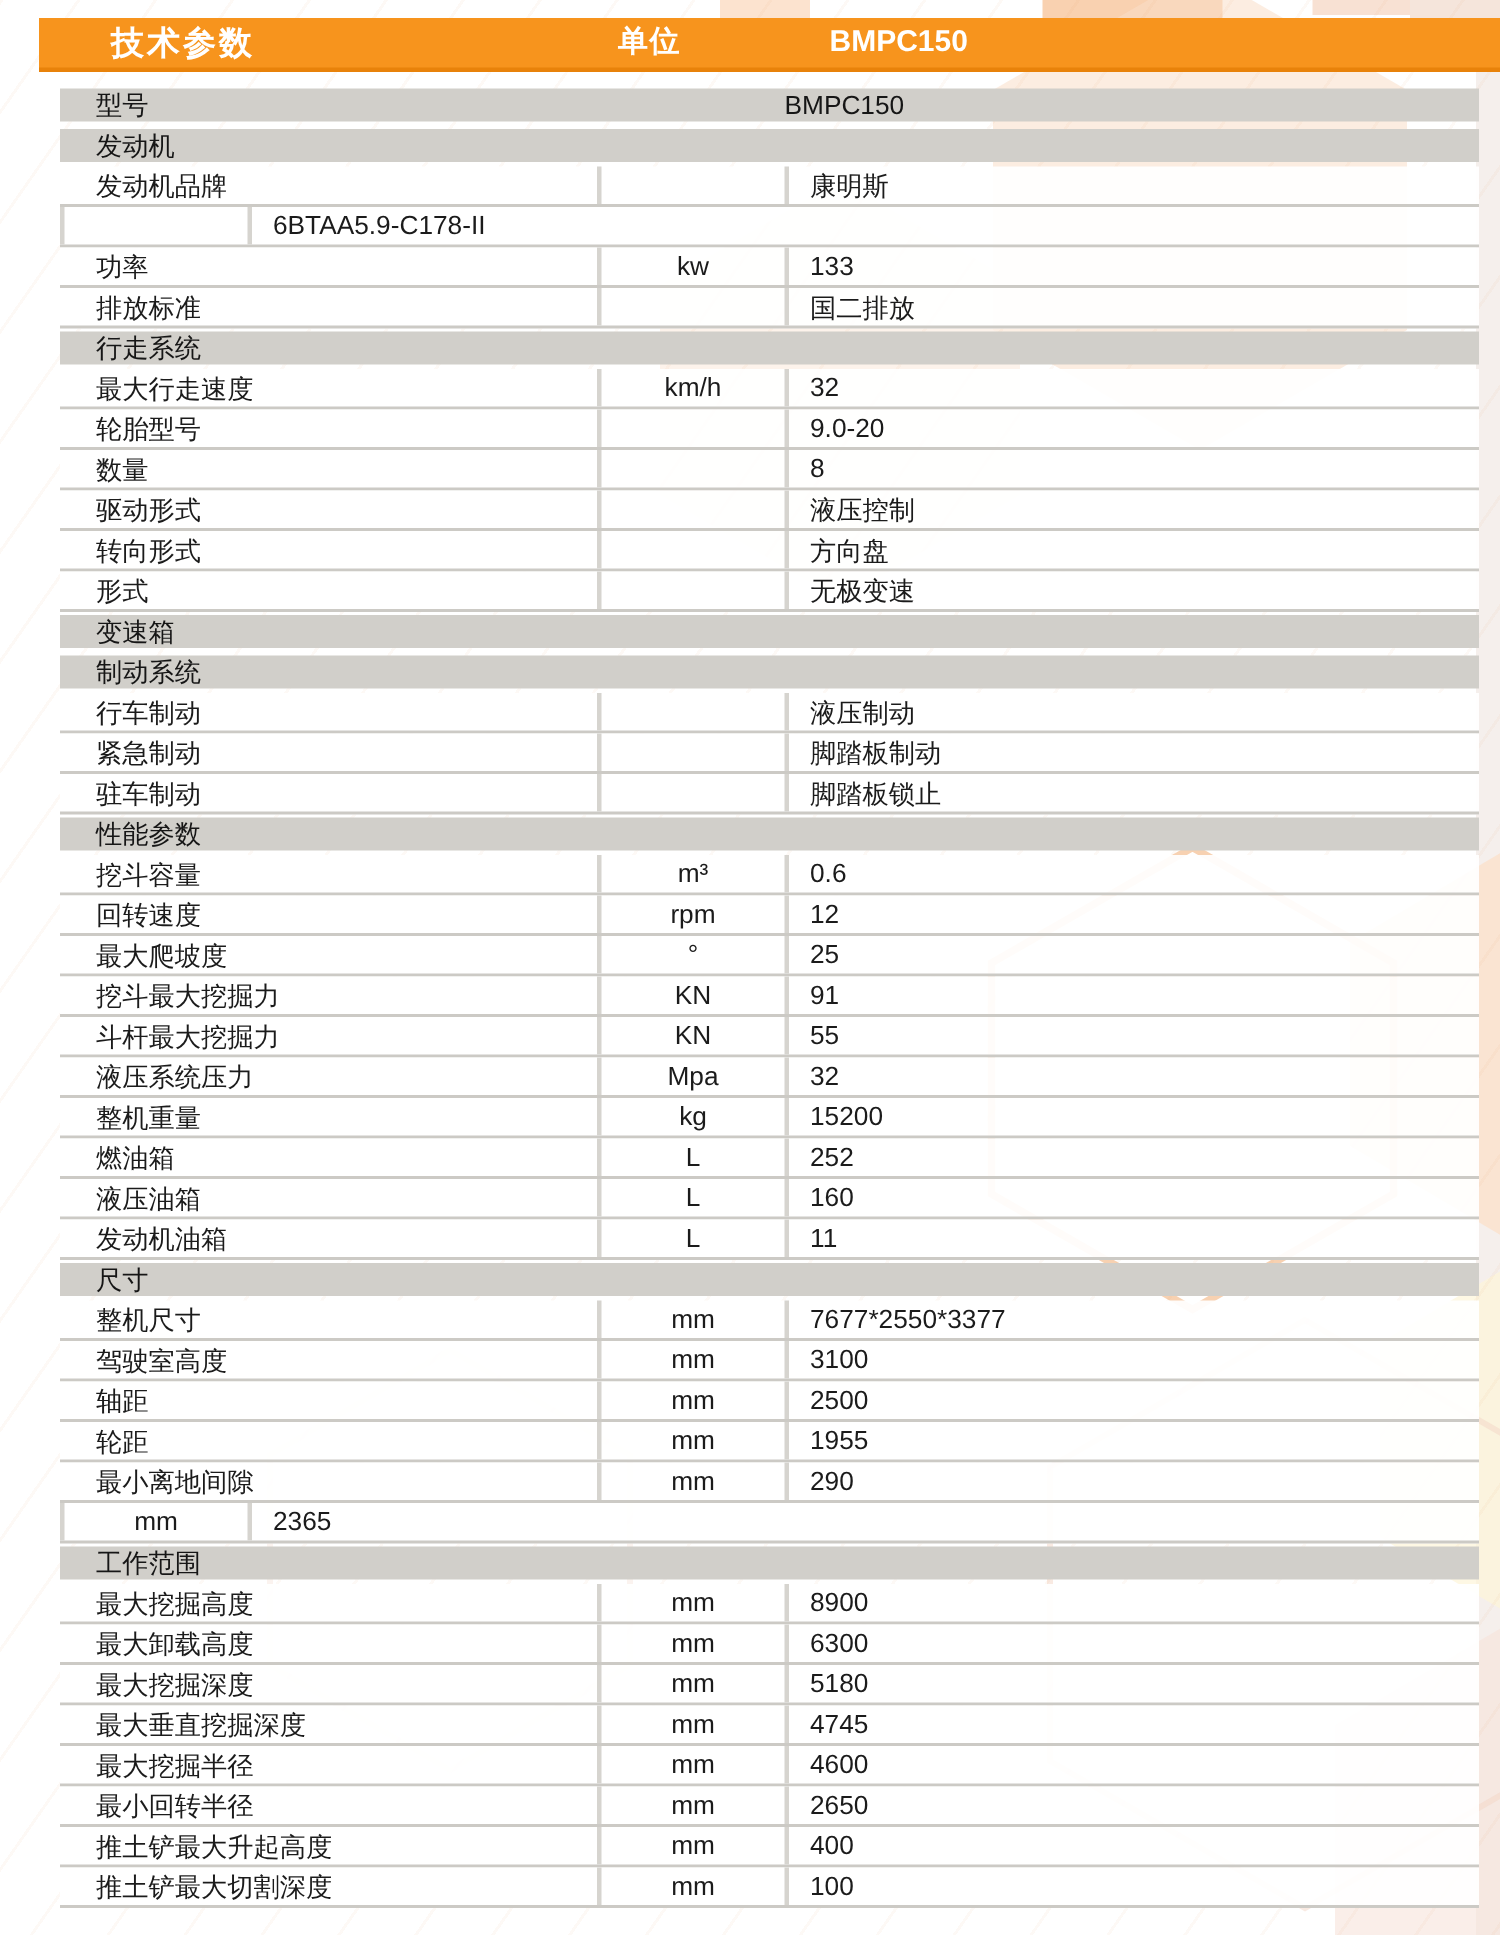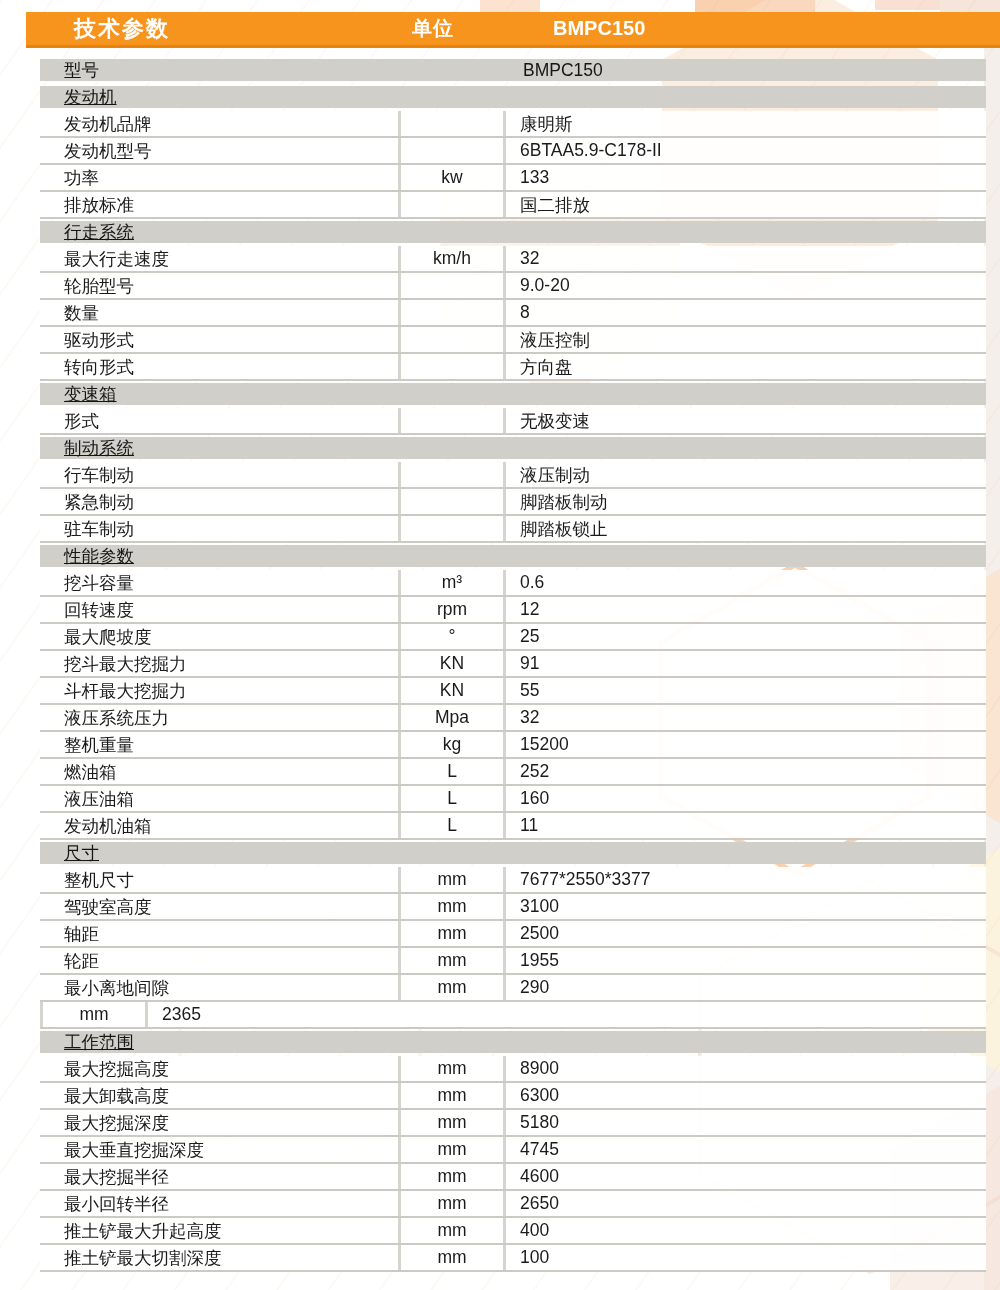--- a/index.html
+++ b/index.html
@@ -33,31 +33,31 @@
     position:absolute; left:527px; top:0; height:33px; line-height:33px; font-size:20px;
   }
   
   .spec-table { position:absolute; left:40px; top:57px; width:946px; z-index:2; }
   .slot { height:27px; box-sizing:border-box; }
   .section-row { padding:2px 0 3px; }
   .section-bar, .model-bar {
     height:100%; background:#D1CFCA; display:flex; align-items:center;
     font-size:17.5px; color:#161616;
   }
-  .section-bar { padding-left:24px;text-decoration:underline; }
+  .section-bar { padding-left:24px; }
   .model-bar .m-label { padding-left:24px; width:469px; box-sizing:border-box; }
   .model-bar .m-value { padding-left:14px; }
   .data-row {
     display:flex; background:rgba(255,255,255,0.93);
     border-bottom:2px solid #CCCAC5;
     text-align:right;
   }
   .cell { display:flex; align-items:center; font-size:17.5px; color:#1B1B1B; box-sizing:border-box; }
   .cell-label { width:358px; padding-left:24px; }
-  .cell-unit  { width:108px; justify-content:center; border-left:3px solid #D6D4CF; border-right:3px solid #D6D4CF; }
+  .cell-unit  { width:128px; justify-content:center; border-left:3px solid #D6D4CF; border-right:3px solid #D6D4CF; }
   .cell-value { flex:1; padding-left:14px; }
 </style>
 </head>
 <body>
 
 <svg class="decor" viewBox="0 0 1000 1290" xmlns="http://www.w3.org/2000/svg" aria-hidden="true">
 
   <rect x="480" y="0" width="60" height="12" fill="#fbdcc3" opacity="0.8"></rect>
   <rect x="695" y="0" width="120" height="12" fill="#f8c9a2" opacity="0.85"></rect>
   <rect x="875" y="0" width="65" height="10" fill="#f6d9c8" opacity="0.8"></rect>
@@ -92,21 +92,20 @@
     </div>
     <div class="slot section-row">
       <div class="section-bar">发动机</div>
     </div>
     <div class="slot data-row">
       <div class="cell cell-label">发动机品牌</div>
       <div class="cell cell-unit"></div>
       <div class="cell cell-value">康明斯</div>
     </div>
     <div class="slot data-row">
-      <div class="cell cell-label">发动机型号</div>
       <div class="cell cell-unit"></div>
       <div class="cell cell-value">6BTAA5.9-C178-II</div>
     </div>
     <div class="slot data-row">
       <div class="cell cell-label">功率</div>
       <div class="cell cell-unit">kw</div>
       <div class="cell cell-value">133</div>
     </div>
     <div class="slot data-row">
       <div class="cell cell-label">排放标准</div>
@@ -134,27 +133,27 @@
     <div class="slot data-row">
       <div class="cell cell-label">驱动形式</div>
       <div class="cell cell-unit"></div>
       <div class="cell cell-value">液压控制</div>
     </div>
     <div class="slot data-row">
       <div class="cell cell-label">转向形式</div>
       <div class="cell cell-unit"></div>
       <div class="cell cell-value">方向盘</div>
     </div>
+    <div class="slot data-row">
+      <div class="cell cell-label">形式</div>
+      <div class="cell cell-unit"></div>
+      <div class="cell cell-value">无极变速</div>
+    </div>
     <div class="slot section-row">
       <div class="section-bar">变速箱</div>
-    </div>
-    <div class="slot data-row">
-      <div class="cell cell-label">形式</div>
-      <div class="cell cell-unit"></div>
-      <div class="cell cell-value">无极变速</div>
     </div>
     <div class="slot section-row">
       <div class="section-bar">制动系统</div>
     </div>
     <div class="slot data-row">
       <div class="cell cell-label">行车制动</div>
       <div class="cell cell-unit"></div>
       <div class="cell cell-value">液压制动</div>
     </div>
     <div class="slot data-row">

